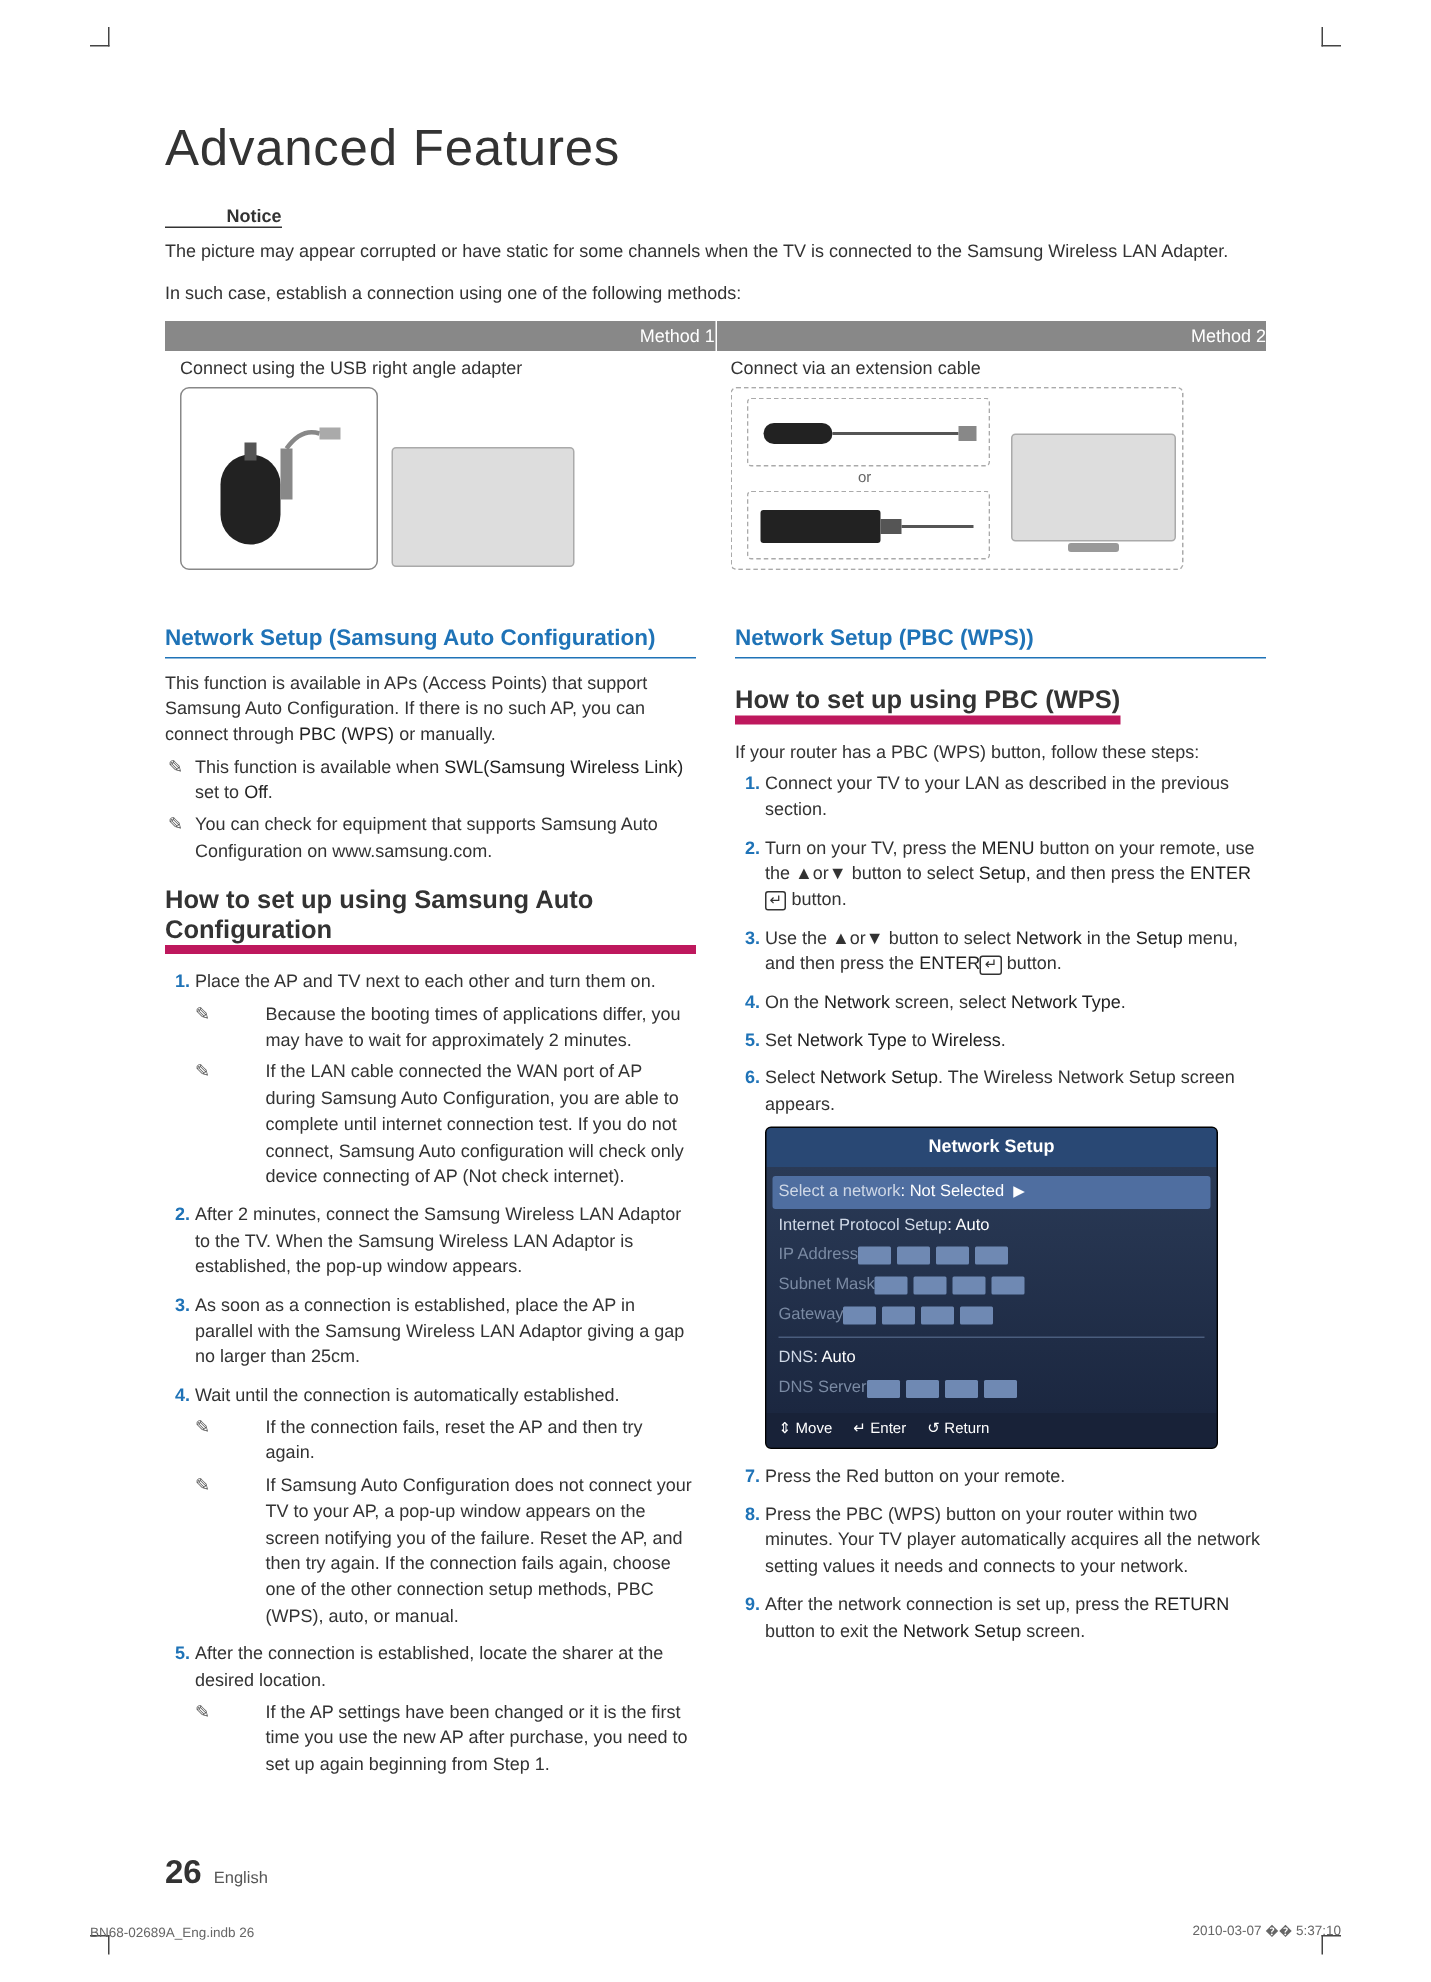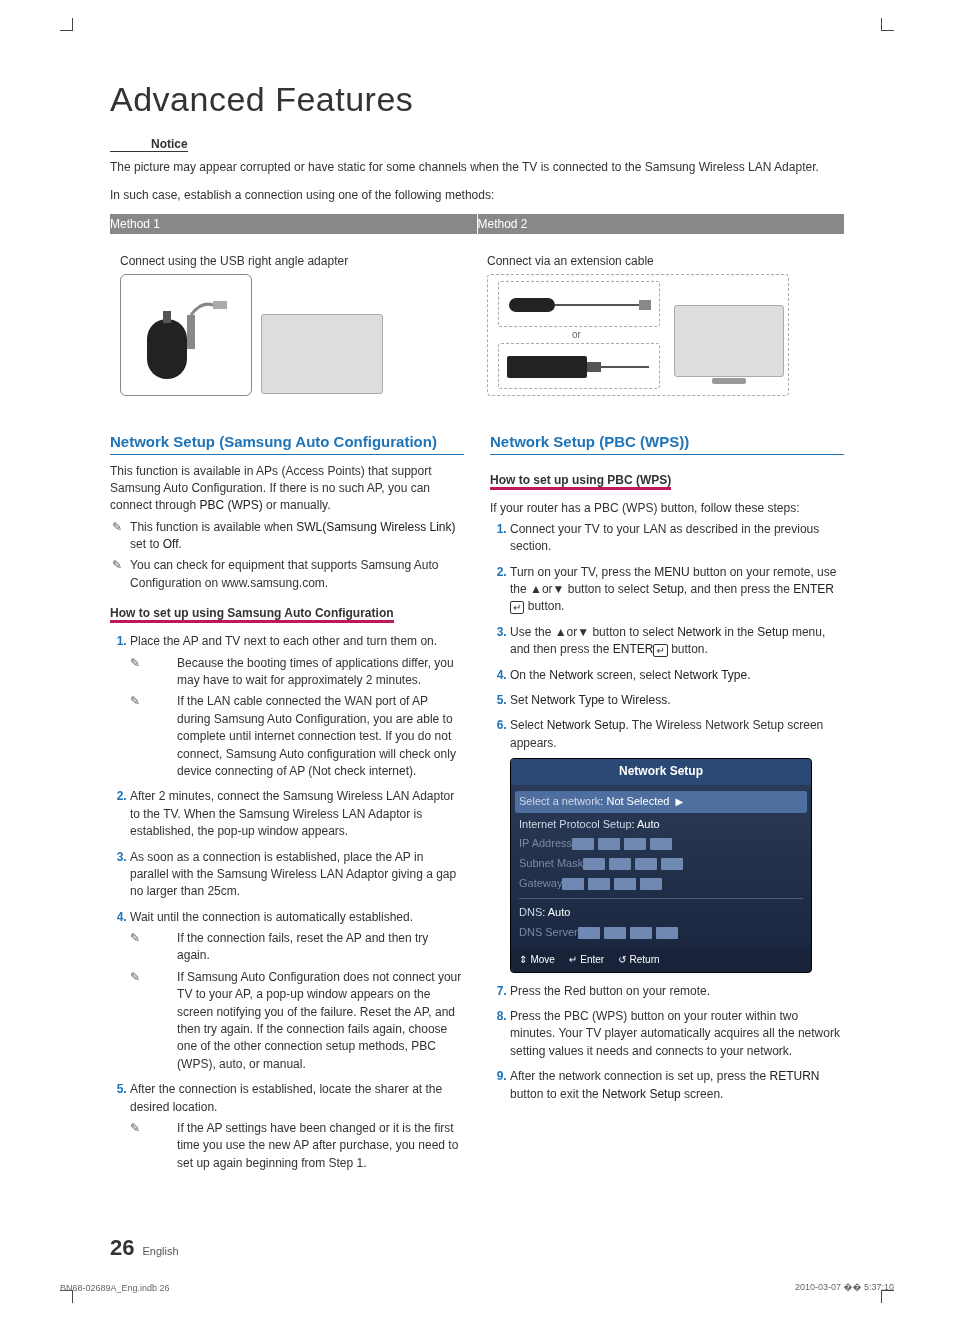--- a/index.html
+++ b/index.html
@@ -43,24 +43,24 @@
     margin-bottom: 4px;
     padding-left: 41px;
   }
   .notice-p { margin: 2px 0 10px 0; line-height: 1.5; }
   .method-bar {
     display: flex;
     background: #888;
     color: #fff;
     font-size: 12px;
   }
-  .method-bar > div { flex: 1; text-align: left; padding: 3px 0; }
+  .method-bar > div { flex: 1; text-align: right; padding: 3px 0; }
   .method-bar > div + div { border-left: 1px solid #fff; }
   .method-row { display: flex; }
-  .method-row > div { flex: 1; padding: 20px 10px 10px 10px; font-size: 12px; }
+  .method-row > div { flex: 1; padding: 4px 10px 10px 10px; font-size: 12px; }
   .diagram-box { width: 130px; height: 120px; border: 1px solid #888; border-radius: 6px; display: inline-block; vertical-align: top; margin-right: 6px; position: relative; background: #fff;}
   .tv-shape { width: 120px; height: 78px; background: #ddd; border: 1px solid #aaa; border-radius: 3px; display: inline-block; vertical-align: top; position: relative; top: 40px;}
   .tv-stand { width: 40px; height: 8px; background: #999; margin: 0 auto; position: relative; top: 2px; border-radius: 2px;}
   .ext-diagram { width: 300px; height: 120px; border: 1px dashed #aaa; border-radius: 4px; position: relative; }
   .ext-frame { position: absolute; border: 1px dashed #aaa; border-radius: 3px; width: 160px; height: 44px; left: 10px; }
   .or-label { position: absolute; left: 84px; top: 54px; font-size: 10px; color: #666; }
   .tv2 { position: absolute; right: 4px; top: 30px; width: 108px; height: 70px; background: #ddd; border-radius: 3px; border:1px solid #aaa;}
   .columns { display: flex; gap: 26px; margin-top: 12px;}
   .col { flex: 1; min-width: 0; }
   h2.section {
@@ -74,21 +74,21 @@
   }
   .body-p { font-size: 12px; line-height: 1.45; margin: 4px 0; }
   .note-icon::before {
     content: "✎";
     font-size: 12px;
     margin-right: 4px;
     color: #555;
   }
   .note-line { margin: 4px 0 4px 2px; line-height: 1.45; display: flex; gap: 4px;}
   .note-line .txt { flex: 1; }
-  .sub-h { font-weight: bold; border-bottom: 3px solid #be185d; display: inline-block; margin: 10px 0 6px 0; font-size: 12px;}
+  .sub-h { font-weight: bold; border-bottom: 6px solid #be185d; display: inline-block; margin: 10px 0 6px 0; font-size: 17px;}
   ol.numlist { margin: 4px 0; padding-left: 20px; }
   ol.numlist > li { margin-bottom: 8px; line-height: 1.45; }
   ol.numlist > li::marker { color: #1f73b7; font-weight: bold; }
   .subnote { margin: 4px 0 4px 0; display: flex; gap: 4px;}
   .subnote .txt { flex: 1; line-height: 1.45; margin-left: 29px;}
   .enter-icon {
     display: inline-block;
     font-size: 10px;
     border: 1px solid #333;
     padding: 0 2px;

